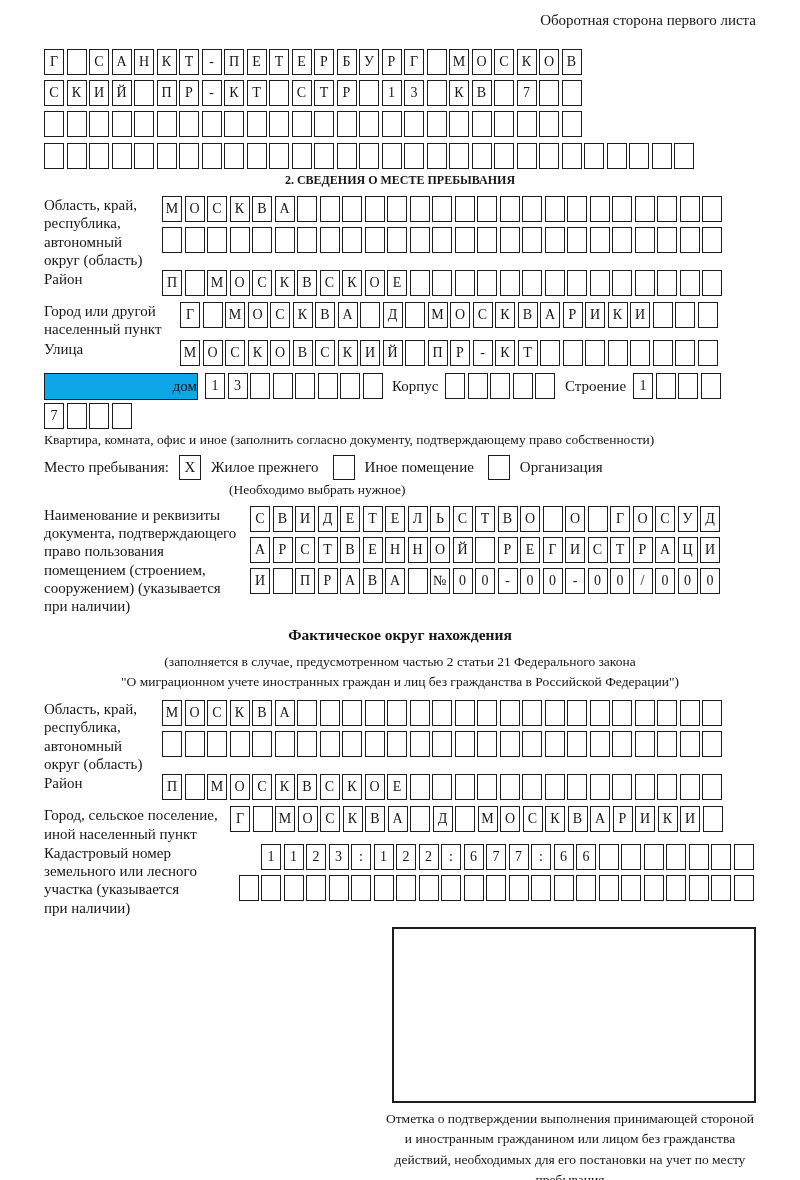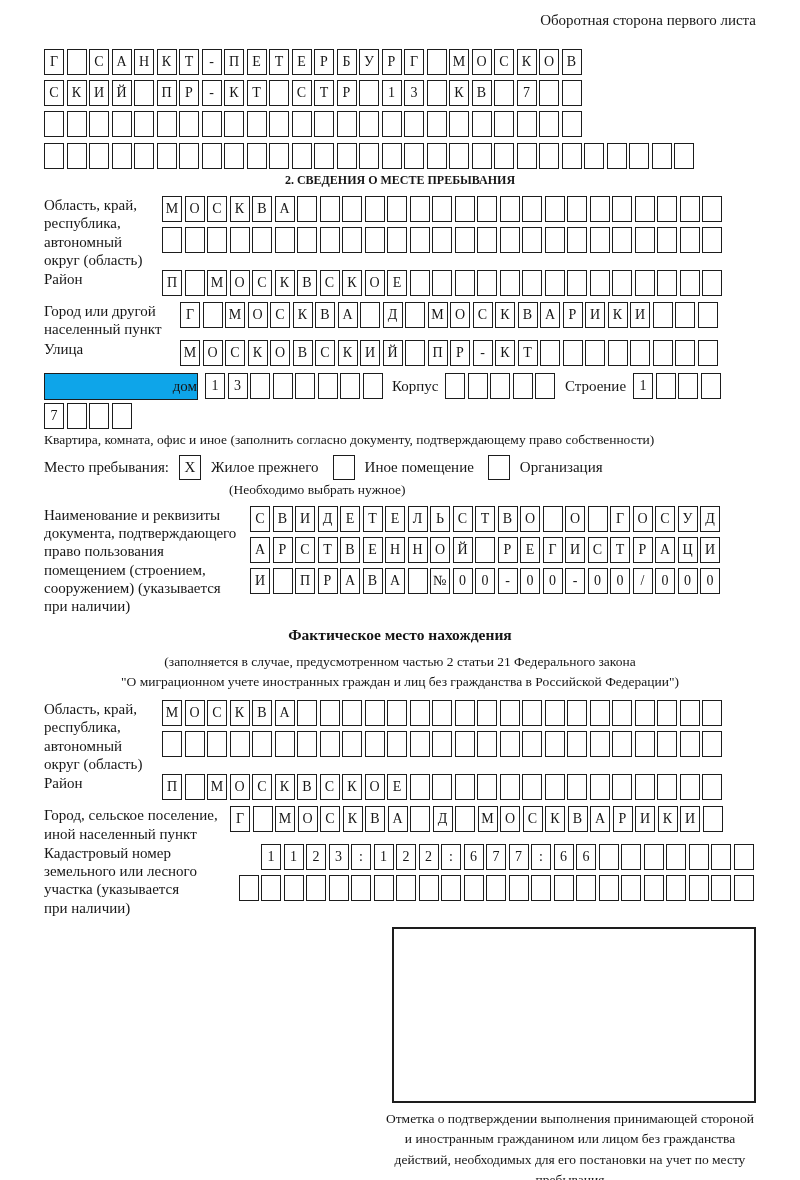--- a/index.html
+++ b/index.html
@@ -473,21 +473,21 @@
           <span class="cell">0</span>
           <span class="cell">0</span>
           <span class="cell">/</span>
           <span class="cell">0</span>
           <span class="cell">0</span>
           <span class="cell">0</span>
         </div>
     </div>
   </div>
 
-  <div class="fact-title">Фактическое место нахождения</div>
+  <div class="fact-title">Фактическое округ нахождения</div>
   <div class="fact-note-wrap">
     <div class="fact-note">(заполняется в случае, предусмотренном частью 2 статьи 21 Федерального закона</div>
     <div class="fact-note">"О миграционном учете иностранных граждан и лиц без гражданства в Российской Федерации")</div>
   </div>
 
   <div class="field">
     <div class="label lbl-112">Область, край, республика, автономный округ (область)</div>
     <div class="rows">
       <div class="boxes">
           <span class="cell">М</span>

